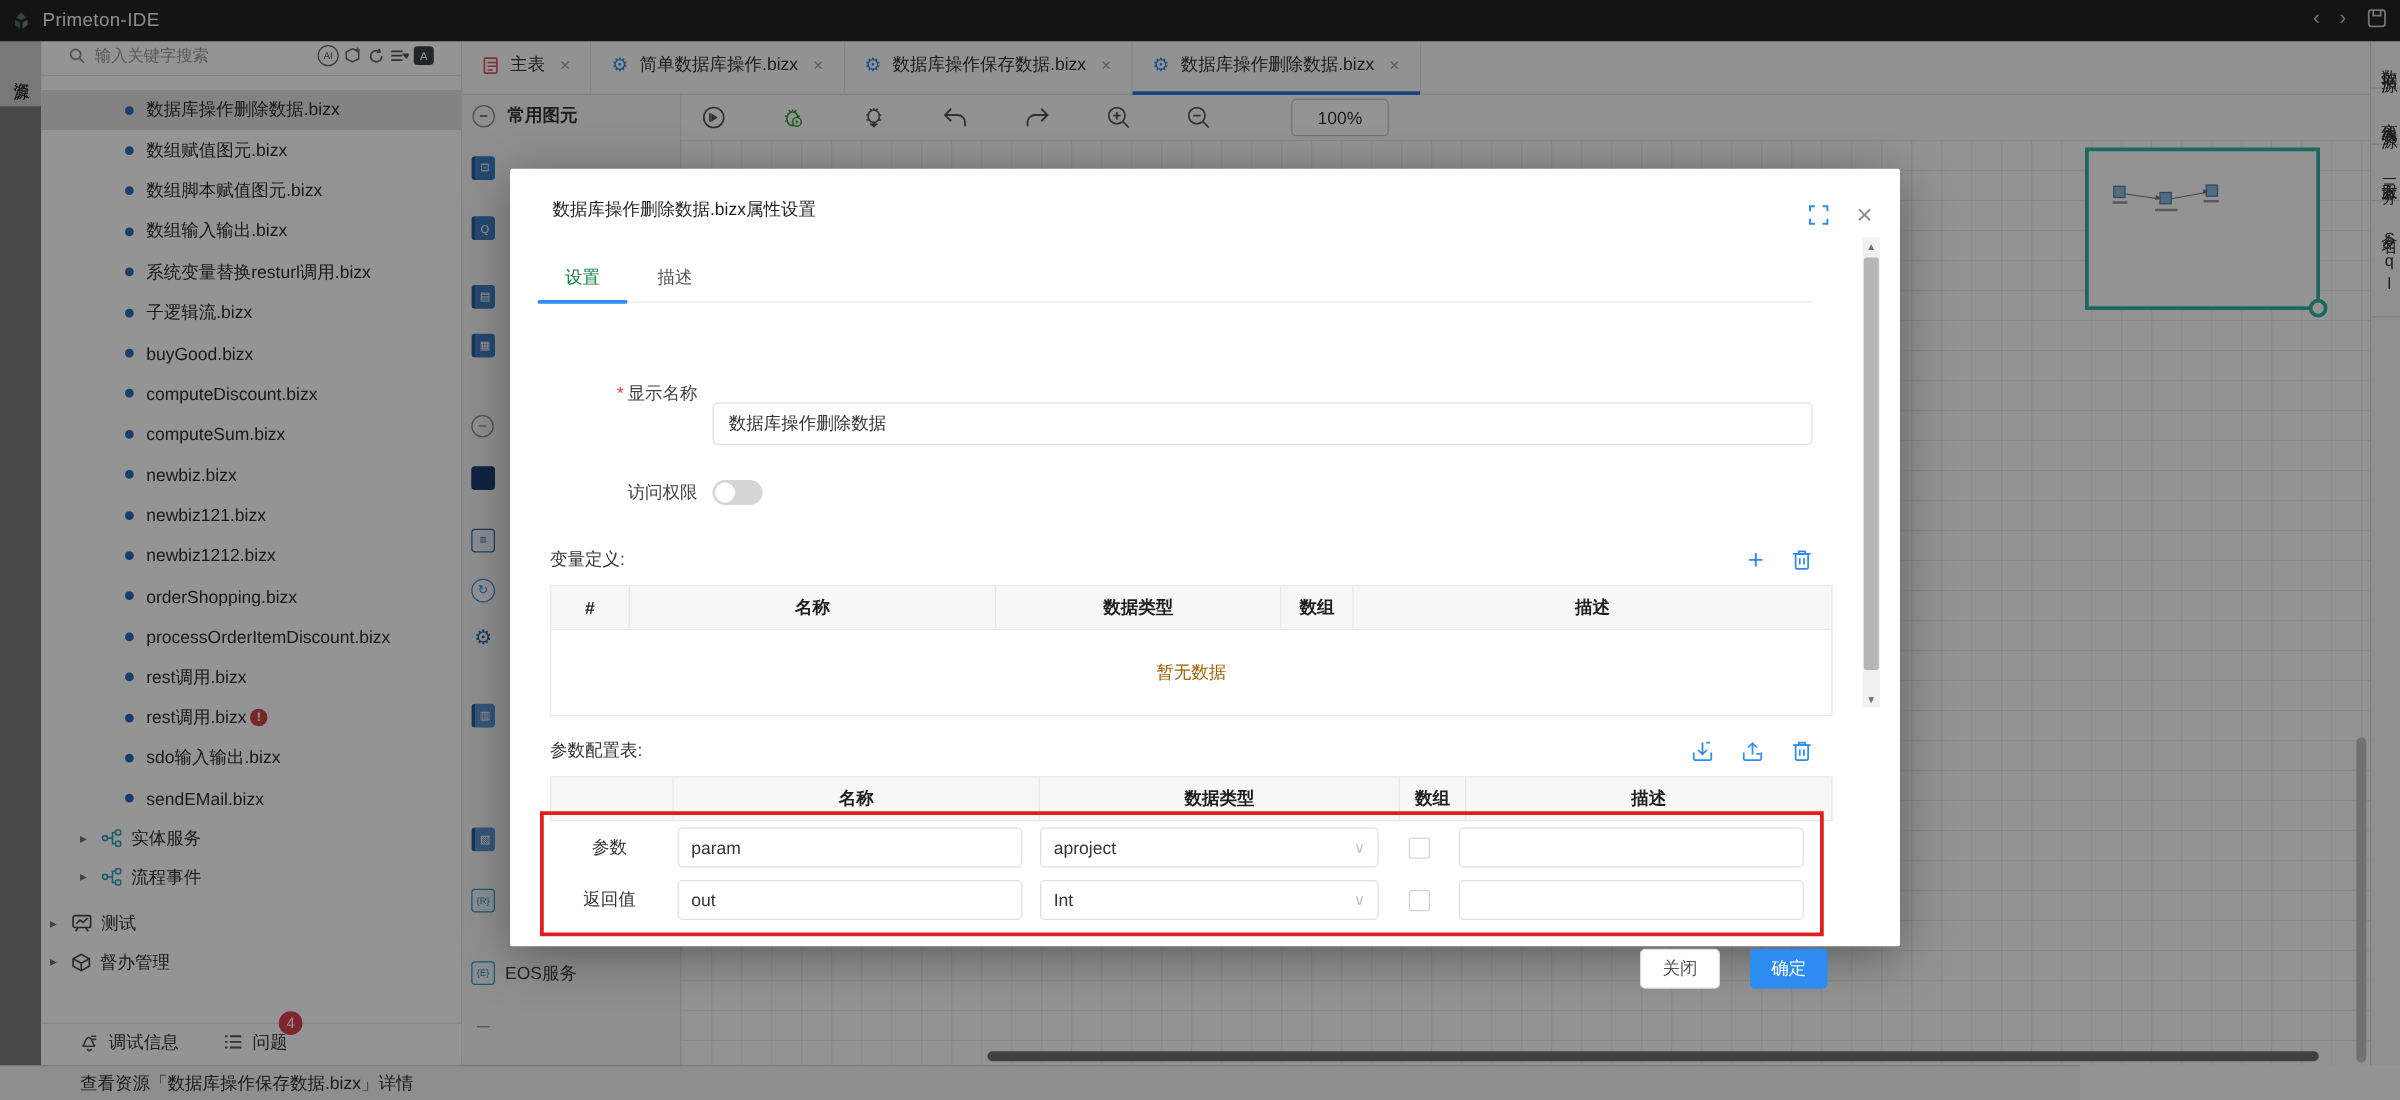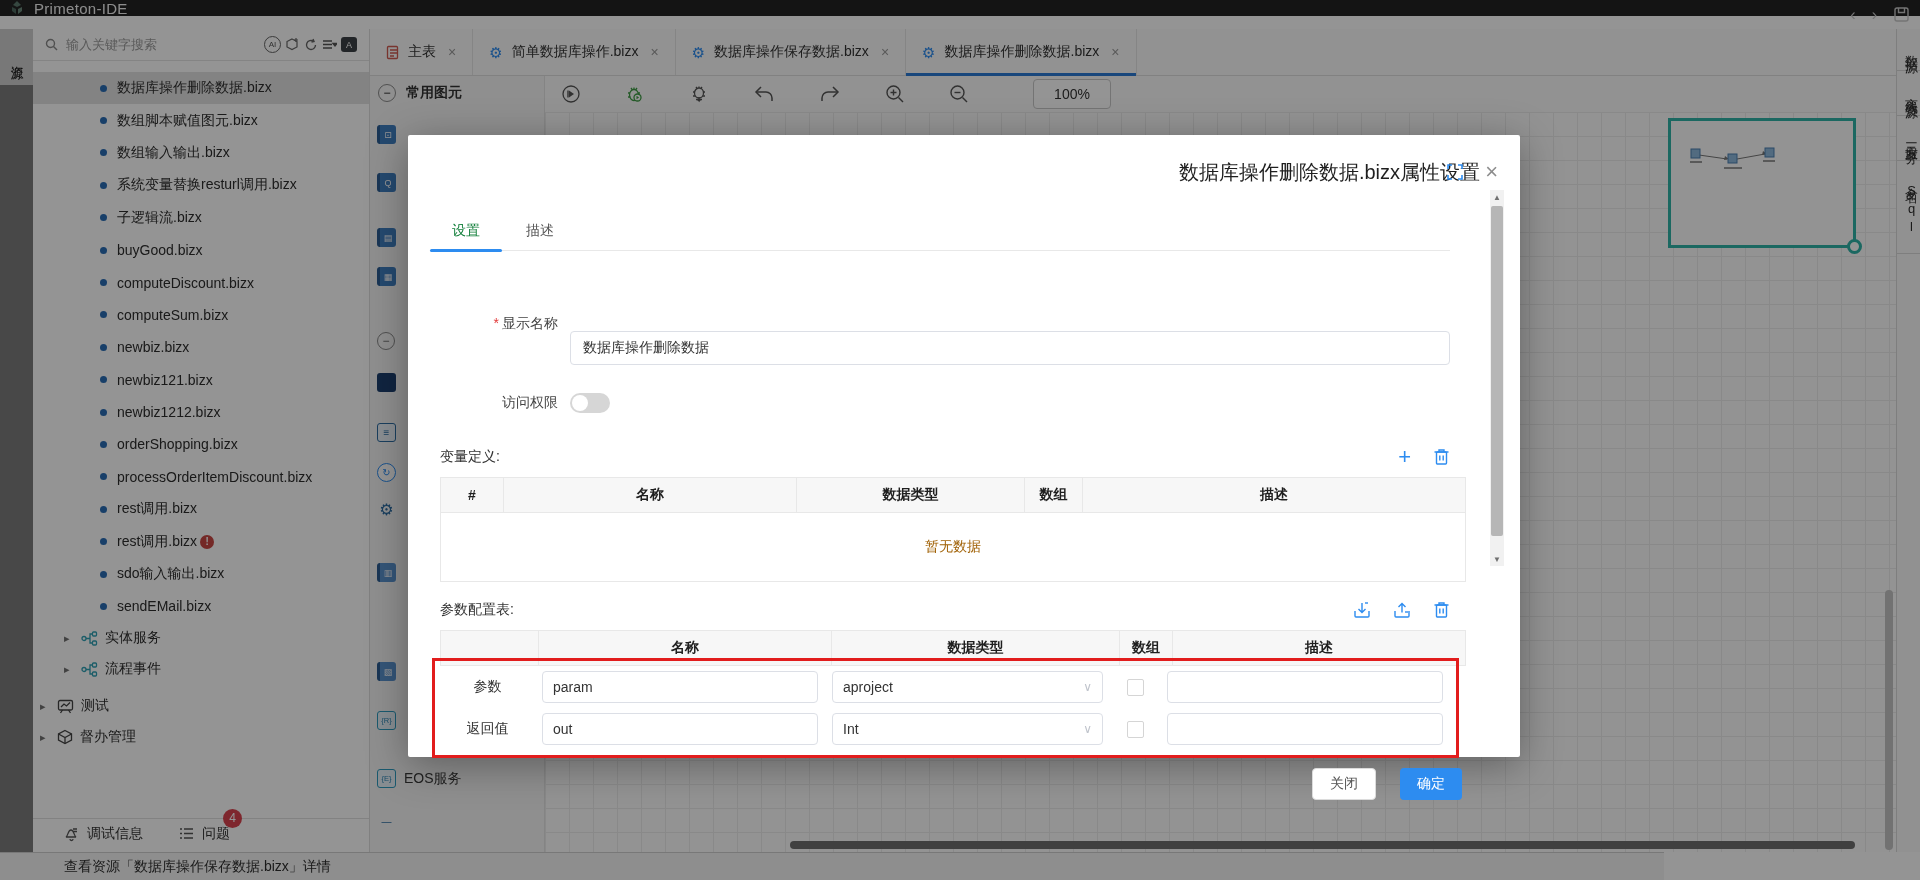--- a/index.html
+++ b/index.html
@@ -1,33 +1,33 @@
 <!DOCTYPE html>
 <html><head>
 <meta charset="utf-8">
 <style>
   html,body{margin:0;padding:0;background:#555;}
   .app{position:relative;width:1920px;height:880px;overflow:hidden;
        font-family:"Liberation Sans","DejaVu Sans",sans-serif;font-size:14px;color:#333;
        background:#fff;user-select:none;}
   svg{display:block;}
   
-  .titlebar{position:absolute;left:0;top:0;width:1920px;height:16px;background:#232323;
+  .titlebar{position:absolute;left:0;top:0;width:1920px;height:33px;background:#232323;
             display:flex;align-items:center;z-index:5;}
   .logo{margin-left:8px;}
   .app-title{color:#f2f2f2;font-size:15px;margin-left:8px;letter-spacing:.3px;}
   .tb-right{position:absolute;right:10px;top:0;height:29px;display:flex;align-items:center;gap:16px;color:#c9c9c9;}
   .tb-nav{font-size:16px;line-height:1;cursor:pointer;}
   
   .left-rail{position:absolute;left:0;top:29px;width:33px;height:823px;background:#7d7d7d;}
   .rail-tab{width:33px;height:56px;background:#cfcfcf;color:#1f1f1f;display:flex;align-items:center;justify-content:center;
             writing-mode:vertical-rl;text-orientation:upright;font-size:13px;letter-spacing:2px;cursor:pointer;}
   
   .sidebar{position:absolute;left:33px;top:29px;width:337px;height:823px;background:#ffffff;border-right:1px solid #dcdcdc;box-sizing:border-box;}
-  .search-row{height:31px;border-bottom:1px solid #e4e4e4;display:flex;align-items:center;padding:0 12px;gap:4px;}
+  .search-row{height:31px;border-bottom:1px solid #e4e4e4;display:flex;align-items:center;padding:0 22px;gap:4px;}
   .search-ph{color:#9b9b9b;font-size:13px;flex:1;margin-left:4px;white-space:nowrap;overflow:hidden;}
   .s-ico{color:#666;display:flex;align-items:center;cursor:pointer;}
   .ai-badge{width:15px;height:15px;border:1px solid #666;border-radius:50%;font-size:8px;display:flex;align-items:center;justify-content:center;color:#555;}
   .trans-ico{width:16px;height:15px;background:#3c4146;border-radius:3px;color:#fff;font-size:9px;display:flex;align-items:center;justify-content:center;}
   .tree{padding-top:11px;}
   .tree-item{height:32.4px;display:flex;align-items:center;padding-left:67px;cursor:pointer;white-space:nowrap;}
   .tree-item.selected{background:#e2e2e2;}
   .bullet{width:7px;height:7px;border-radius:50%;background:#2a6db5;margin-right:10px;flex:none;}
   .tree-label{font-size:14px;color:#2e2e2e;overflow:hidden;}
   .err-badge{width:14px;height:14px;border-radius:50%;background:#c94744;color:#fff;font-size:10px;font-weight:bold;
@@ -79,21 +79,21 @@
   .hscroll{position:absolute;bottom:3px;left:245px;width:1065px;height:8px;background:#6e6e6e;border-radius:4px;cursor:pointer;}
   .vscroll{position:absolute;right:3px;top:478px;width:8px;height:260px;background:#c4c4c4;border-radius:4px;cursor:pointer;}
   
   .right-rail{position:absolute;right:0;top:29px;width:24px;height:823px;background:#fafafa;border-left:1px solid #d9d9d9;box-sizing:border-box;}
   .rail-item{writing-mode:vertical-rl;text-orientation:upright;font-size:13px;color:#2e2e2e;letter-spacing:3px;
              padding:16px 0;border-bottom:1px solid #dadada;width:100%;display:flex;justify-content:center;cursor:pointer;}
   
   .mask{position:absolute;inset:0;background:rgba(0,0,0,.42);z-index:20;}
   .modal{position:absolute;left:408px;top:135px;width:1112px;height:622px;background:#fff;border-radius:2px;
          box-shadow:0 8px 40px rgba(0,0,0,.35);z-index:30;box-sizing:border-box;}
-  .m-title{padding:24px 40px 0 34px;font-size:20px;color:#1f1f1f;text-align:right;}
+  .m-title{padding:24px 40px 0 34px;font-size:14px;color:#1f1f1f;}
   .m-winbtns{position:absolute;top:26px;right:22px;display:flex;align-items:center;gap:22px;}
   .m-close{color:#8d8d8d;font-size:22px;line-height:1;cursor:pointer;}
   .m-content{padding:0 70px 0 32px;}
   .m-tabs{margin-top:26px;height:38px;border-bottom:1px solid #e8e8e8;display:flex;position:relative;}
   .m-tab{width:52px;margin-right:22px;text-align:center;color:#555;cursor:pointer;position:relative;display:flex;align-items:center;justify-content:center;}
   .m-tab.active{color:#15803d;}
   .m-tab.active:after{content:"";position:absolute;left:-10px;right:-10px;bottom:-2px;height:3px;background:#2d8cf0;border-radius:2px;}
   .m-row{margin-top:32px;display:flex;align-items:center;}
   .m-label{width:118px;text-align:right;color:#444;flex:none;}
   .req{color:#e23a3a;margin-right:3px;}
@@ -193,20 +193,24 @@
           <span class="trans-ico">A</span>
         </span>
     </div>
     <div class="tree" id="tree">
         <div class="tree-item selected">
           <span class="bullet"></span>
           <span class="tree-label">数据库操作删除数据.bizx</span>
         </div>
         <div class="tree-item">
           <span class="bullet"></span>
+          <span class="tree-label">数组赋值图元.bizx</span>
+        </div>
+        <div class="tree-item">
+          <span class="bullet"></span>
           <span class="tree-label">数组脚本赋值图元.bizx</span>
         </div>
         <div class="tree-item">
           <span class="bullet"></span>
           <span class="tree-label">数组输入输出.bizx</span>
         </div>
         <div class="tree-item">
           <span class="bullet"></span>
           <span class="tree-label">系统变量替换resturl调用.bizx</span>
         </div>

